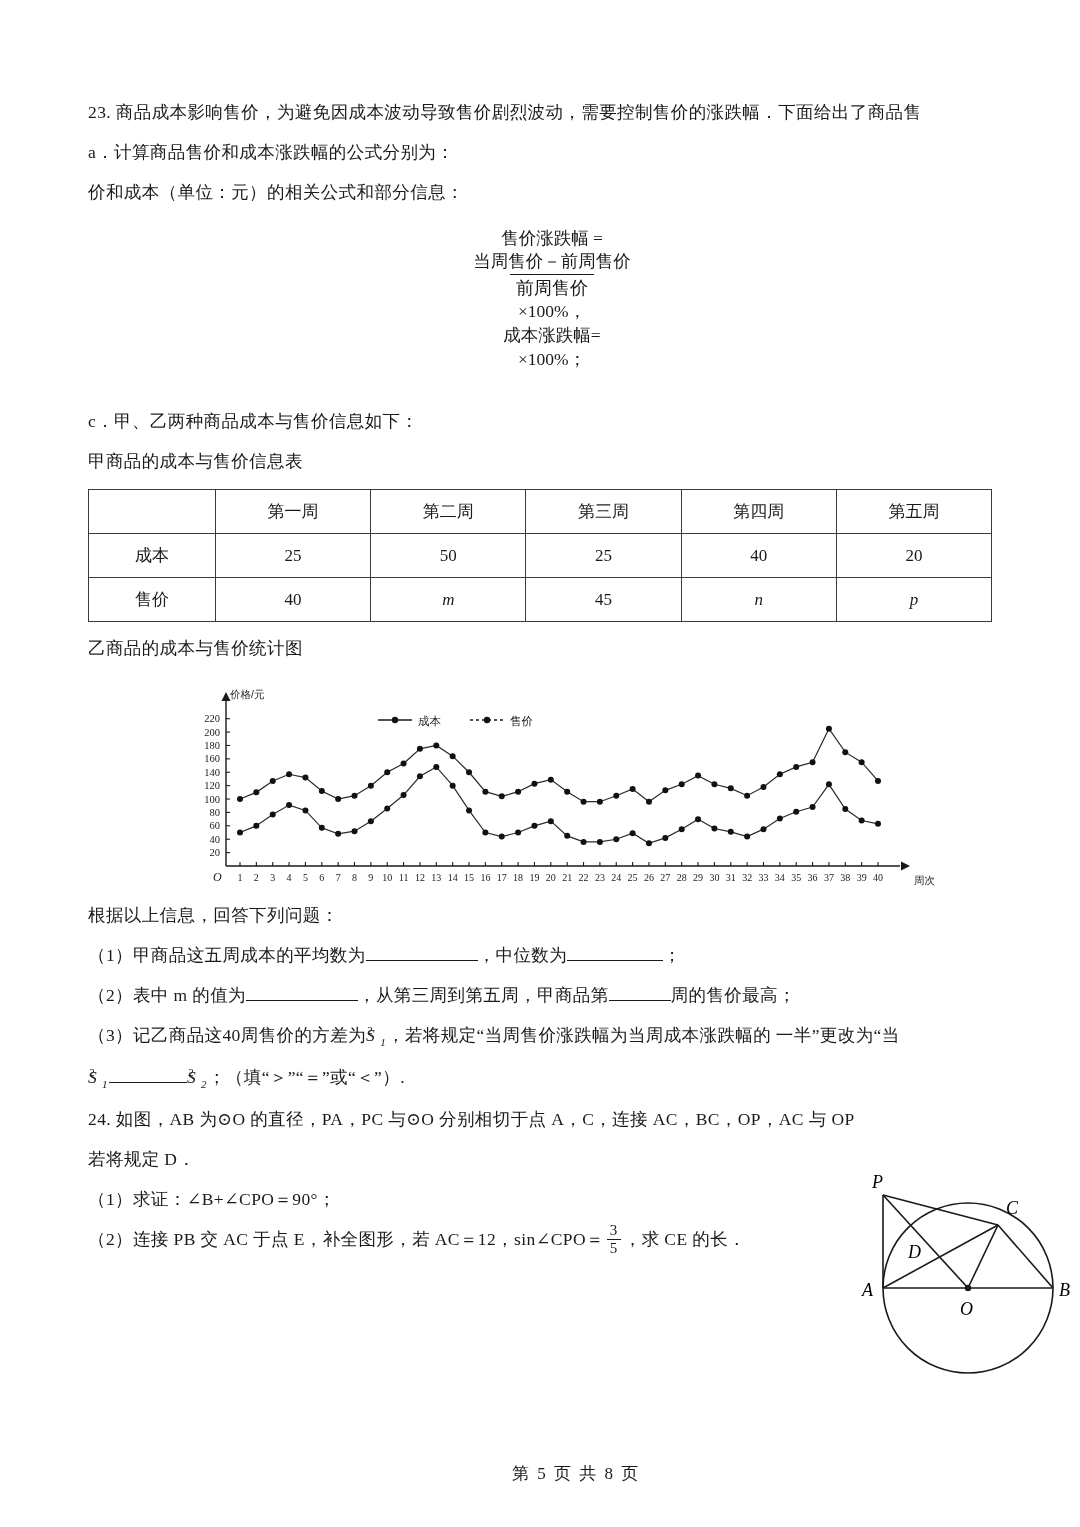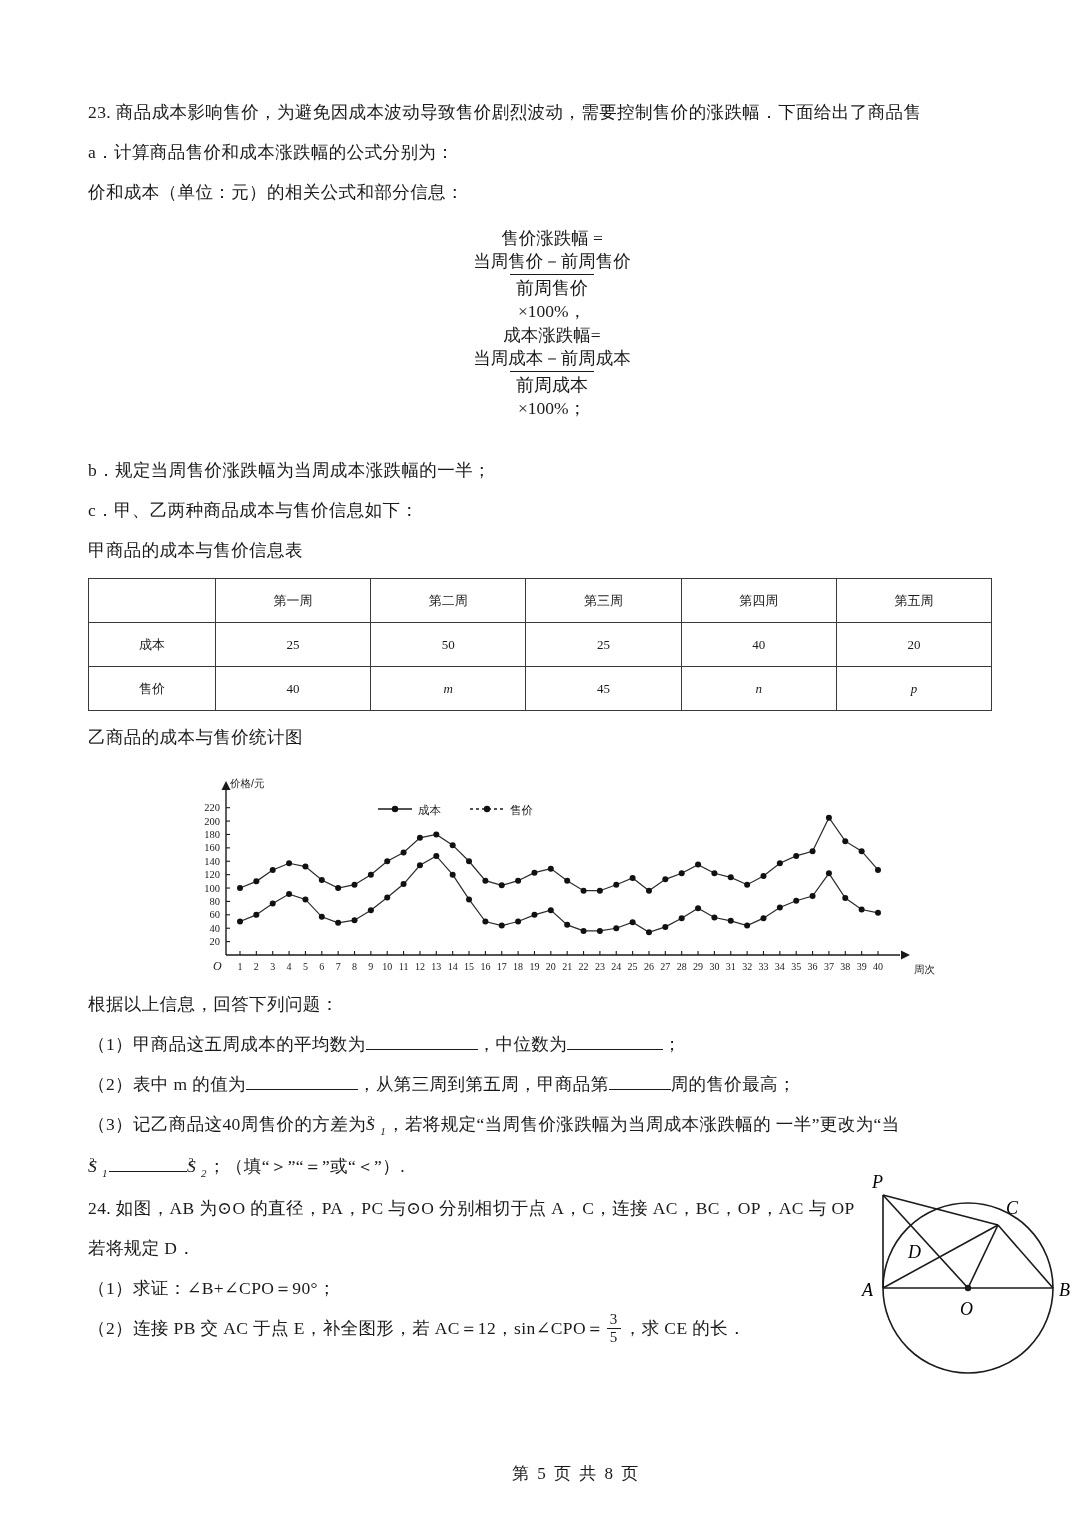--- a/index.html
+++ b/index.html
@@ -73,21 +73,21 @@
     border-collapse: collapse;
     width: 904px;
     margin-top: 8px;
     margin-bottom: 6px;
     table-layout: fixed;
   }
   table.datatable td {
     border: 1.3px solid #3a3a3a;
     text-align: center;
     height: 41px;
-    font-size: 13px;
+    font-size: 17px;
     vertical-align: middle;
   }
   table.datatable td.rowhead { width: 124px; }
 
   
   .chart-wrap {
     position: relative;
     width: 904px;
     height: 215px;
     margin-top: 12px;
@@ -171,28 +171,23 @@
 
     <div class="formula-row">
       <span>售价涨跌幅 =</span>
       <span class="frac">
         <span class="num">当周售价－前周售价</span>
         <span class="den">前周售价</span>
       </span>
       <span>×100%，</span>
       <span class="fgap"></span>
       <span>成本涨跌幅=</span>
-      <span class="frac">
-        <span class="num">当周成本－前周成本</span>
-        <span class="den">前周成本</span>
-      </span>
       <span>×100%；</span>
     </div>
 
-    <div class="para">b．规定当周售价涨跌幅为当周成本涨跌幅的一半；</div>
     <div class="para">c．甲、乙两种商品成本与售价信息如下：</div>
     <div class="para">甲商品的成本与售价信息表</div>
 
     <table class="datatable">
       <tbody>
           <tr>
         <td class="rowhead"></td>
         <td>第一周</td>
         <td>第二周</td>
         <td>第三周</td>

